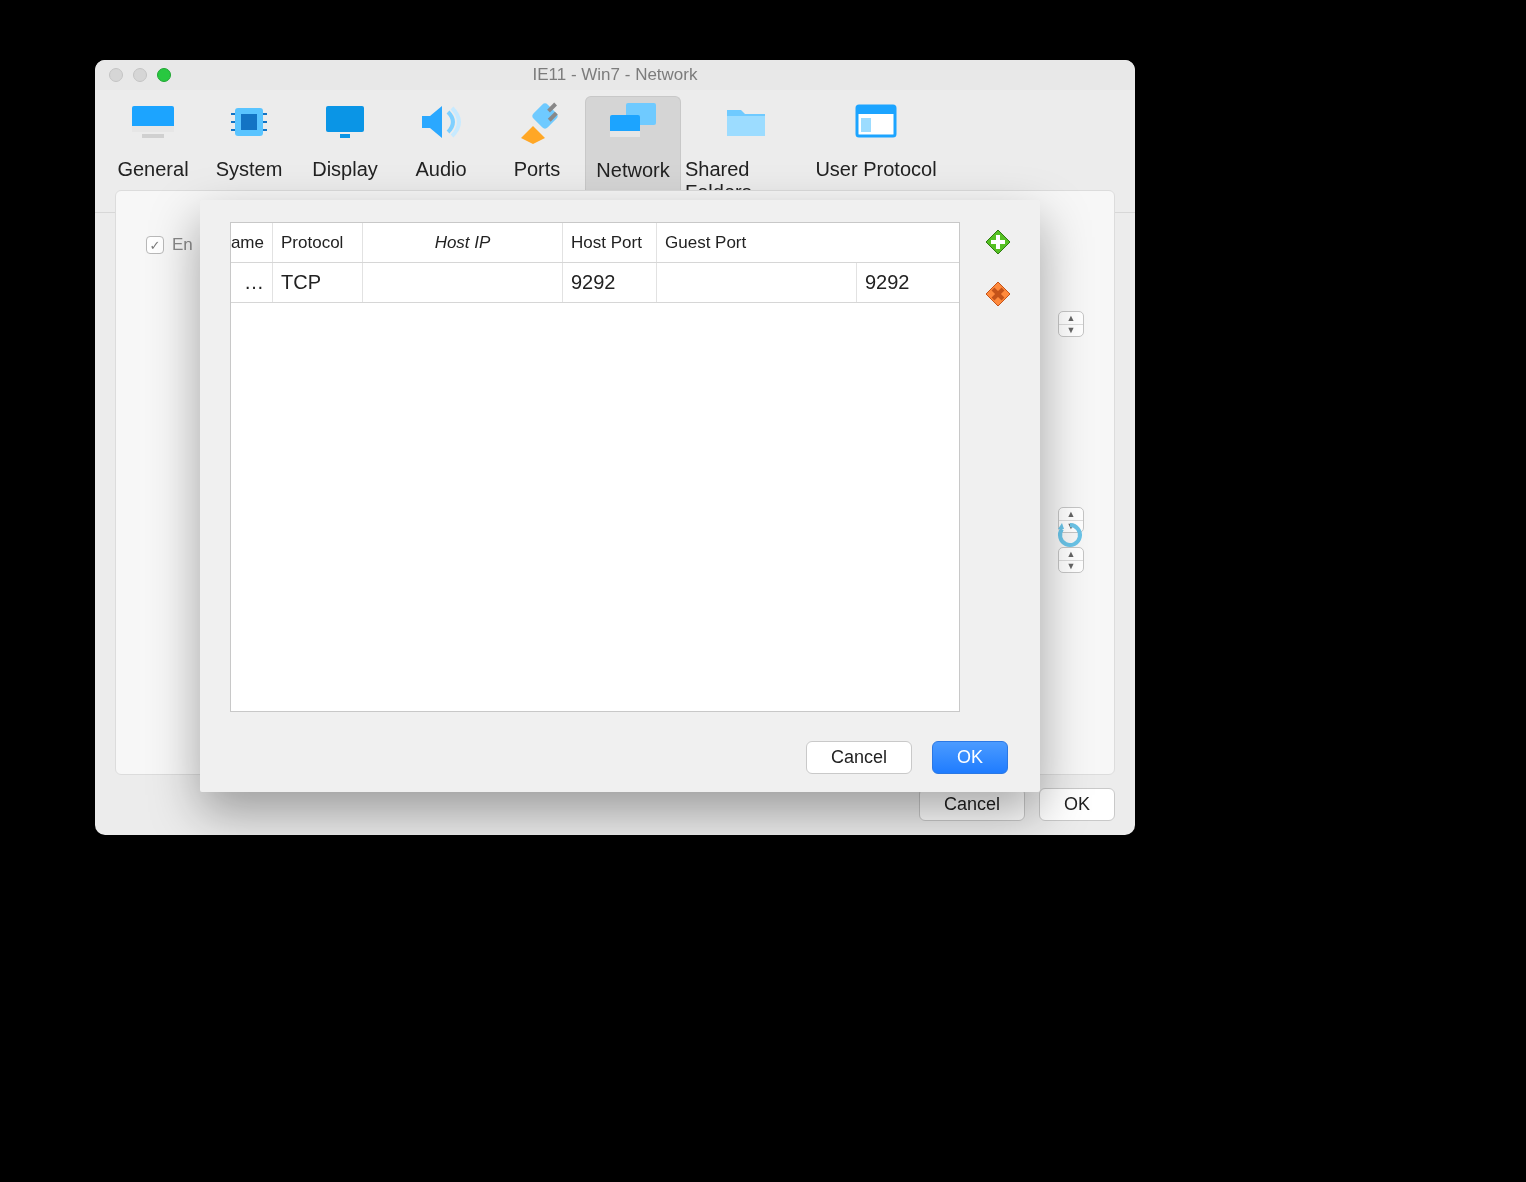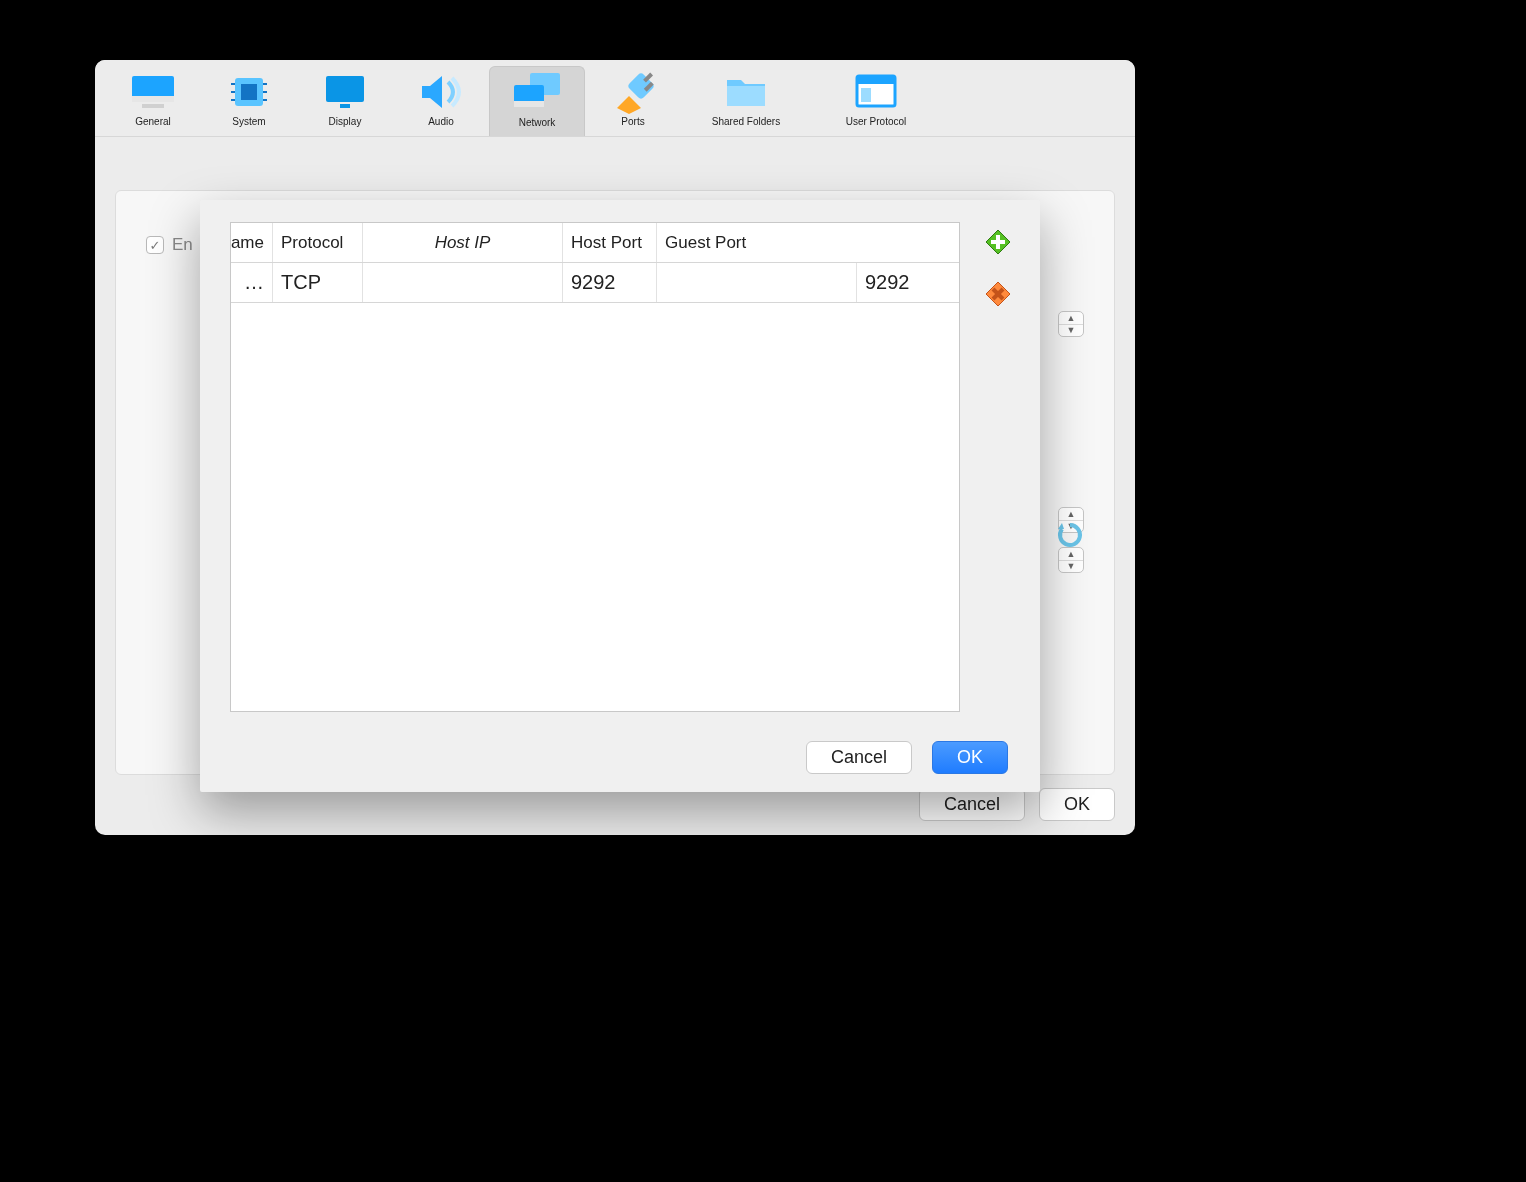--- a/index.html
+++ b/index.html
@@ -59,21 +59,21 @@
     align-items: center;
     width: 96px;
     padding: 4px 4px 8px 4px;
     border-radius: 6px 6px 0 0;
     cursor: default;
   }
   .toolbar-item.shared { width: 130px; }
   .toolbar-item.ui { width: 130px; }
   .toolbar-item.active { background: #d5d5d5; border: 1px solid #c8c8c8; border-bottom: none; }
   .toolbar-icon { width: 50px; height: 44px; display: flex; align-items: center; justify-content: center; }
-  .toolbar-label { font-size: 10px; margin-top: 2px; }
+  .toolbar-label { font-size: 20px; margin-top: 14px; }
   .panel {
     position: absolute;
     left: 20px; right: 20px;
     top: 130px;
     bottom: 60px;
     background: #f7f7f7;
     border: 1px solid #dcdcdc;
     border-radius: 6px;
   }
   .checkbox-row {
@@ -174,20 +174,28 @@
   .modal-footer {
     position: absolute;
     right: 32px; bottom: 18px;
     display: flex; gap: 20px;
   }
 </style>
 </head>
 <body>
 
 <div class="window">
+  <div class="titlebar">
+    <div class="traffic-lights">
+      <div class="light close"></div>
+      <div class="light min"></div>
+      <div class="light max"></div>
+    </div>
+    <div class="title">IE11 - Win7 - Network</div>
+  </div>
 
   <div class="toolbar">
     <div class="toolbar-item">
       <div class="toolbar-icon">
         <svg width="46" height="40" viewBox="0 0 46 40">
             <rect x="2" y="4" width="42" height="26" rx="2" fill="#1ca4ff"></rect>
             <rect x="2" y="24" width="42" height="6" fill="#e6e6e6"></rect>
             <rect x="12" y="32" width="22" height="4" fill="#d0d0d0"></rect>
           </svg>
       </div>
@@ -222,40 +230,40 @@
     <div class="toolbar-item">
       <div class="toolbar-icon">
         <svg width="46" height="40" viewBox="0 0 46 40">
             <path d="M4 14 H12 L24 4 V36 L12 26 H4 Z" fill="#2aa8ff"></path>
             <path d="M30 10 Q40 20 30 30" stroke="#7fd0ff" stroke-width="4" fill="none"></path>
             <path d="M34 6 Q48 20 34 34" stroke="#c7eaff" stroke-width="4" fill="none"></path>
           </svg>
       </div>
       <div class="toolbar-label">Audio</div>
     </div>
-    <div class="toolbar-item active">
-      <div class="toolbar-icon">
-        <svg width="50" height="44" viewBox="0 0 50 44">
-            <rect x="18" y="2" width="30" height="22" rx="2" fill="#6fcaff"></rect>
-            <rect x="2" y="14" width="30" height="22" rx="2" fill="#1ca4ff"></rect>
-            <rect x="2" y="30" width="30" height="6" fill="#e6e6e6"></rect>
-          </svg>
-      </div>
-      <div class="toolbar-label">Network</div>
-    </div>
     <div class="toolbar-item">
       <div class="toolbar-icon">
         <svg width="44" height="44" viewBox="0 0 44 44">
             <path d="M6 38 L18 26 L30 38 L18 44 Z" fill="#ffa726"></path>
             <rect x="20" y="6" width="20" height="20" rx="4" fill="#6fcaff" transform="rotate(45 30 16)"></rect>
             <rect x="27" y="0" width="4" height="10" fill="#888" transform="rotate(45 30 16)"></rect>
             <rect x="34" y="6" width="4" height="10" fill="#888" transform="rotate(45 30 16)"></rect>
           </svg>
       </div>
       <div class="toolbar-label">Ports</div>
+    </div>
+    <div class="toolbar-item active">
+      <div class="toolbar-icon">
+        <svg width="50" height="44" viewBox="0 0 50 44">
+            <rect x="18" y="2" width="30" height="22" rx="2" fill="#6fcaff"></rect>
+            <rect x="2" y="14" width="30" height="22" rx="2" fill="#1ca4ff"></rect>
+            <rect x="2" y="30" width="30" height="6" fill="#e6e6e6"></rect>
+          </svg>
+      </div>
+      <div class="toolbar-label">Network</div>
     </div>
     <div class="toolbar-item shared">
       <div class="toolbar-icon">
         <svg width="46" height="40" viewBox="0 0 46 40">
             <path d="M4 8 H18 L22 12 H42 V34 H4 Z" fill="#6fcaff"></path>
             <rect x="4" y="14" width="38" height="20" fill="#9cdcff"></rect>
           </svg>
       </div>
       <div class="toolbar-label">Shared Folders</div>
     </div>

